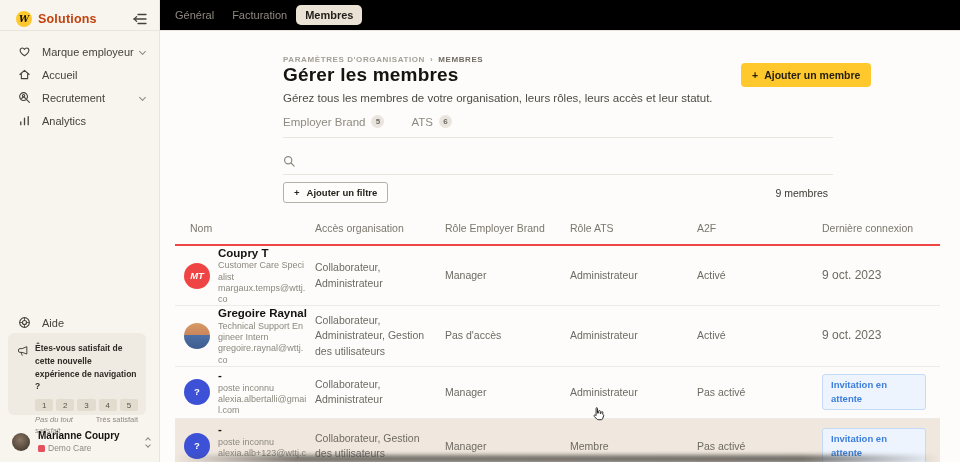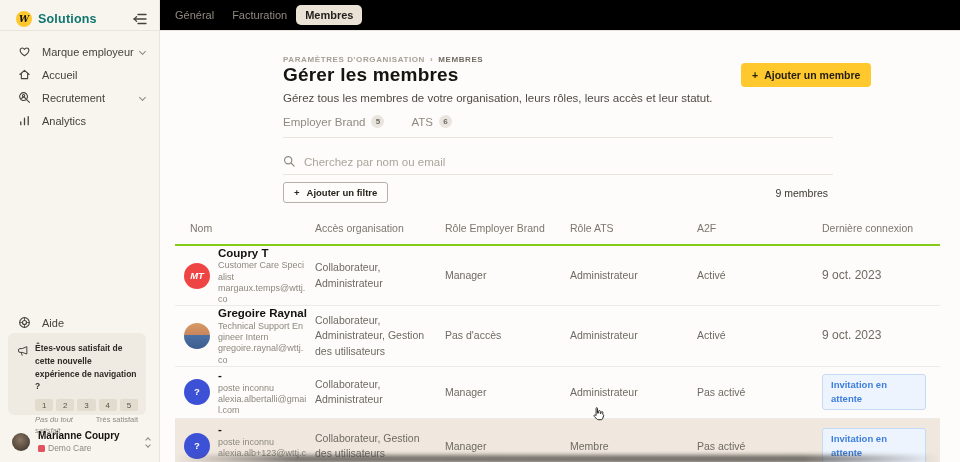--- a/index.html
+++ b/index.html
@@ -9,21 +9,21 @@
 
   
   .sidebar { position:absolute; left:0; top:0; width:160px; height:462px;
              background:#f8f5ef; border-right:1px solid #e9e5de; z-index:2; }
   .logo-row { position:absolute; left:16px; top:10px; right:12px; height:18px;
               display:flex; align-items:center; }
   .logo-circle { width:16px; height:16px; border-radius:50%; background:#ffc82c;
                  display:flex; align-items:center; justify-content:center;
                  font-family:"DejaVu Serif", serif; font-style:italic; font-weight:700;
                  font-size:9px; color:#17150f; flex:none; }
-  .brand-name { margin-left:6px; font-size:12.5px; font-weight:700; letter-spacing:.2px; color:#0f766e; }
+  .brand-name { margin-left:6px; font-size:12.5px; font-weight:700; letter-spacing:.2px; color:#c2410c; }
   .collapse-btn { margin-left:auto; display:flex; align-items:center; cursor:pointer; }
   .top-divider { position:absolute; left:0; top:30px; width:960px; height:1px; background:#e9e5dc; z-index:3; }
 
   .nav { position:absolute; left:0; top:40px; right:0; }
   .nav-item { height:23px; display:flex; align-items:center; padding:0 14px 0 18px;
               font-size:11px; color:#45423b; cursor:pointer; }
   .nav-item .icon { width:13px; height:13px; margin-right:11px; flex:none; display:flex; }
   .nav-item .lbl { flex:1; }
   .chev { width:5px; height:5px; border-right:1.3px solid #8d897f; border-bottom:1.3px solid #8d897f;
           transform:rotate(45deg); display:inline-block; }
@@ -93,21 +93,21 @@
   .filters { position:absolute; left:122px; top:151px; display:flex; gap:14px; }
   .filter-btn { height:21px; border:1px solid #b5b1a9; border-radius:3px; background:#fefdfb;
                 font-size:9.5px; font-weight:700; color:#26231d; padding:0 10px; display:flex;
                 align-items:center; gap:7px; font-family:inherit; cursor:pointer; }
   .filter-btn .chev { margin-top:-2px; border-color:#45423b; }
   .member-count { position:absolute; right:132px; top:156px; font-size:10.5px; color:#3c3933; }
 
   
   .table { position:absolute; left:14px; top:191px; width:765px; }
   .thead { display:grid; grid-template-columns:140px 130px 125px 127px 125px 118px;
-           font-size:10.5px; color:#7b776e; padding-bottom:10px; border-bottom:2px solid #84cc16; }
+           font-size:10.5px; color:#7b776e; padding-bottom:10px; border-bottom:2px solid #ef4444; }
   .thead .th:first-child { padding-left:15px; }
   .trow { display:grid; grid-template-columns:140px 130px 125px 127px 125px 118px;
           align-items:center; border-bottom:1px solid #edebe5; cursor:pointer; }
   .trow.r1, .trow.r2 { min-height:57px; }
   .trow.r3 { min-height:52px; }
   .trow.r4 { min-height:56px; background:#f0e8de; }
   .cell { font-size:10.5px; color:#6e6a63; line-height:1.45; padding-right:14px; }
   .cell-name { display:flex; align-items:center; gap:8px; padding-left:9px; padding-right:8px; }
   .avatar { width:26px; height:26px; border-radius:50%; flex:none; display:flex; align-items:center;
             justify-content:center; color:#fff; font-size:9.5px; font-weight:700; }
@@ -266,21 +266,20 @@
       </div>
     </div>
 
     <div class="search-row">
       <span style="display:flex;">
         <svg viewBox="0 0 14 14" width="13" height="13" fill="none" stroke="#8f8a81" stroke-width="1.3" stroke-linecap="round">
           <circle cx="5.6" cy="5.6" r="3.9"></circle>
             <path d="M8.6 8.6l3.4 3.4"></path>
         </svg>
       </span>
-      <input class="search-input" type="text" placeholder="Cherchez par nom ou email" style="">
     </div>
 
     <div class="filters">
       <button class="filter-btn">
         <span>+</span>
         <span>Ajouter un filtre</span>
       </button>
     </div>
 
     <span class="member-count">9 membres</span>

